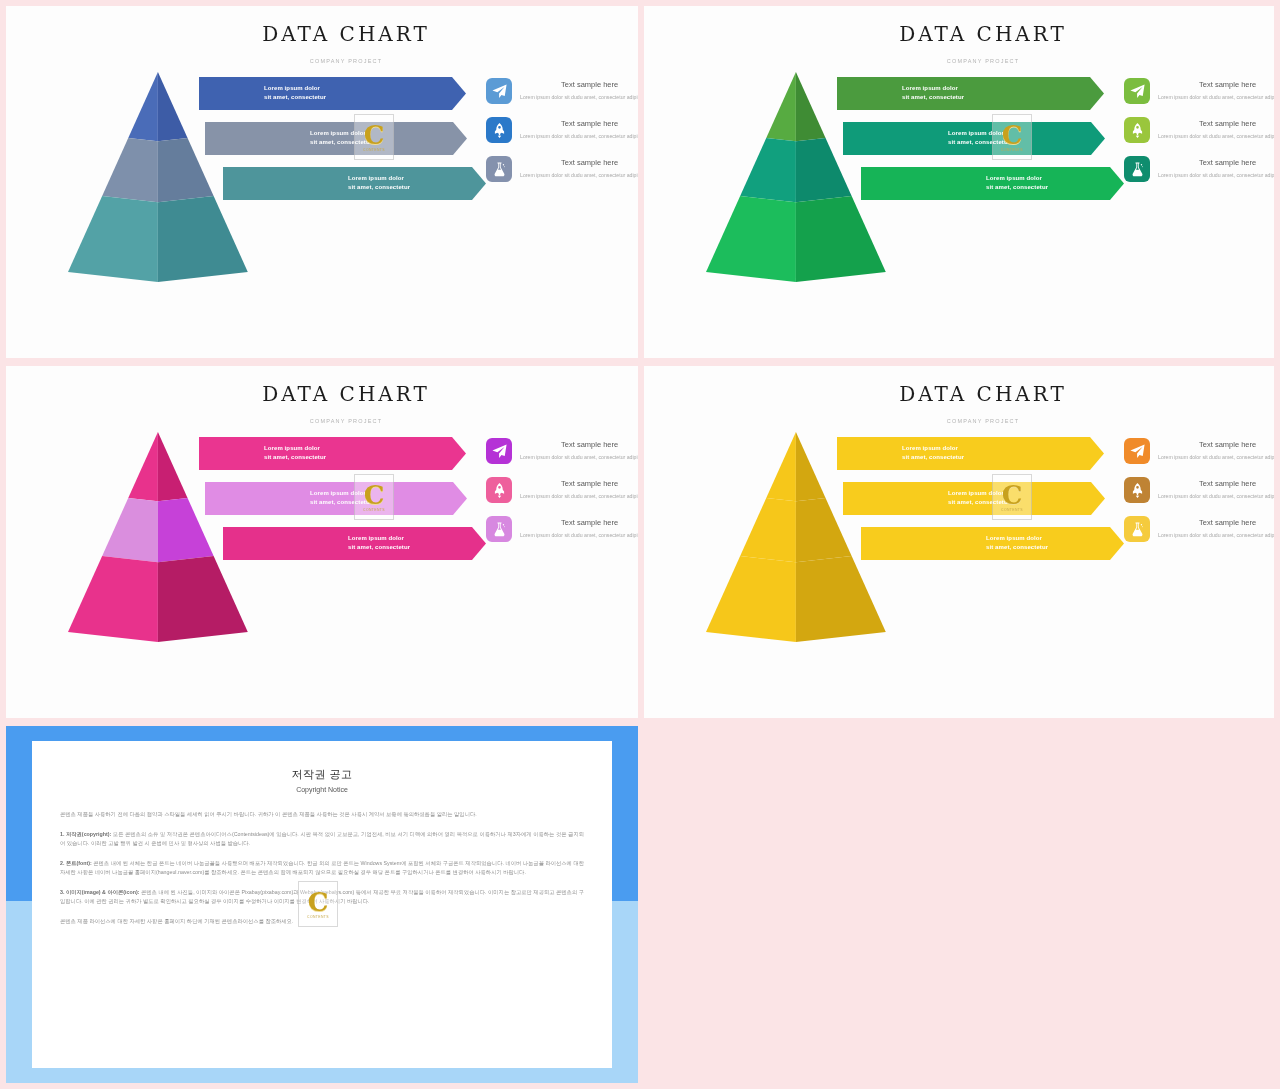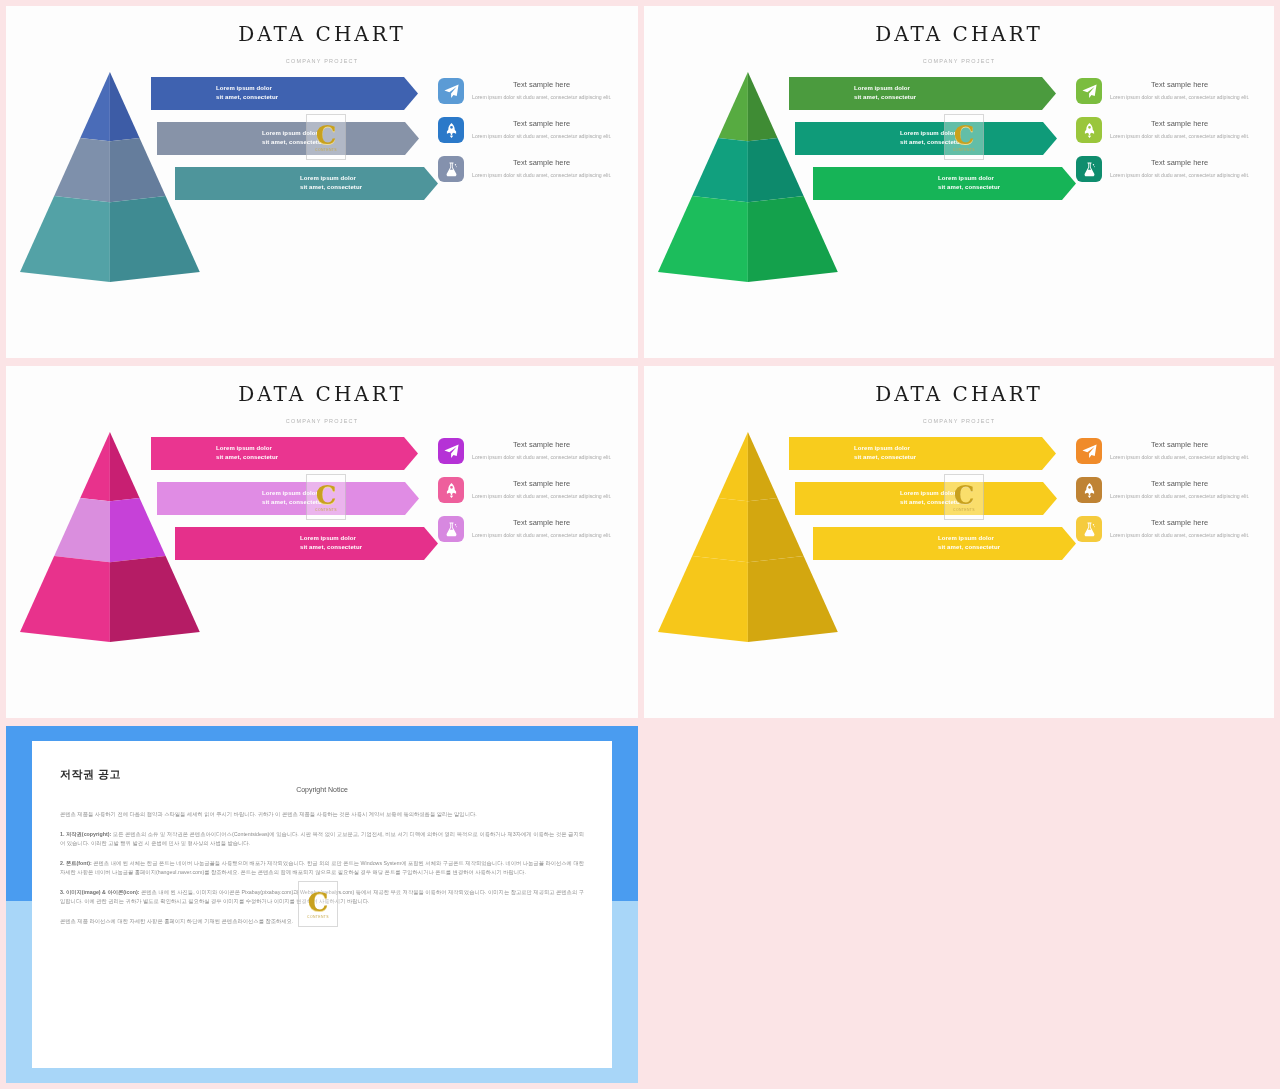--- a/index.html
+++ b/index.html
@@ -11,20 +11,21 @@
   }
   .grid{
     position:relative;
     width:1280px; height:1089px;
   }
   
   .slide{
     position:absolute;
     background:#fdfdfd;
     overflow:hidden;
+    padding-left:48px;
   }
   .slide.s1{ left:6px;  top:6px;   width:632px; height:352px; }
   .slide.s2{ left:644px;top:6px;   width:630px; height:352px; }
   .slide.s3{ left:6px;  top:366px; width:632px; height:352px; }
   .slide.s4{ left:644px;top:366px; width:630px; height:352px; }
   .slide.s5{ left:6px;  top:726px; width:632px; height:357px; background:transparent; }
 
   .slide-title{
     text-align:center;
     font-family:"DejaVu Serif", serif;
@@ -165,22 +166,23 @@
     background:#a8d6f8;
   }
   .cp-card{
     position:absolute;
     left:26px; top:15px;
     width:580px; height:327px;
     background:#ffffff;
     padding:26px 28px 0 28px;
   }
   .cp-title{
+    text-align:center;
     font-size:11px;
-    font-weight:700;
+    font-weight:400;
     color:#2b2b2b;
     letter-spacing:.5px;
   }
   .cp-subtitle{
     text-align:center;
     font-size:7px;
     color:#555;
     margin-top:4px;
     margin-bottom:17px;
   }

